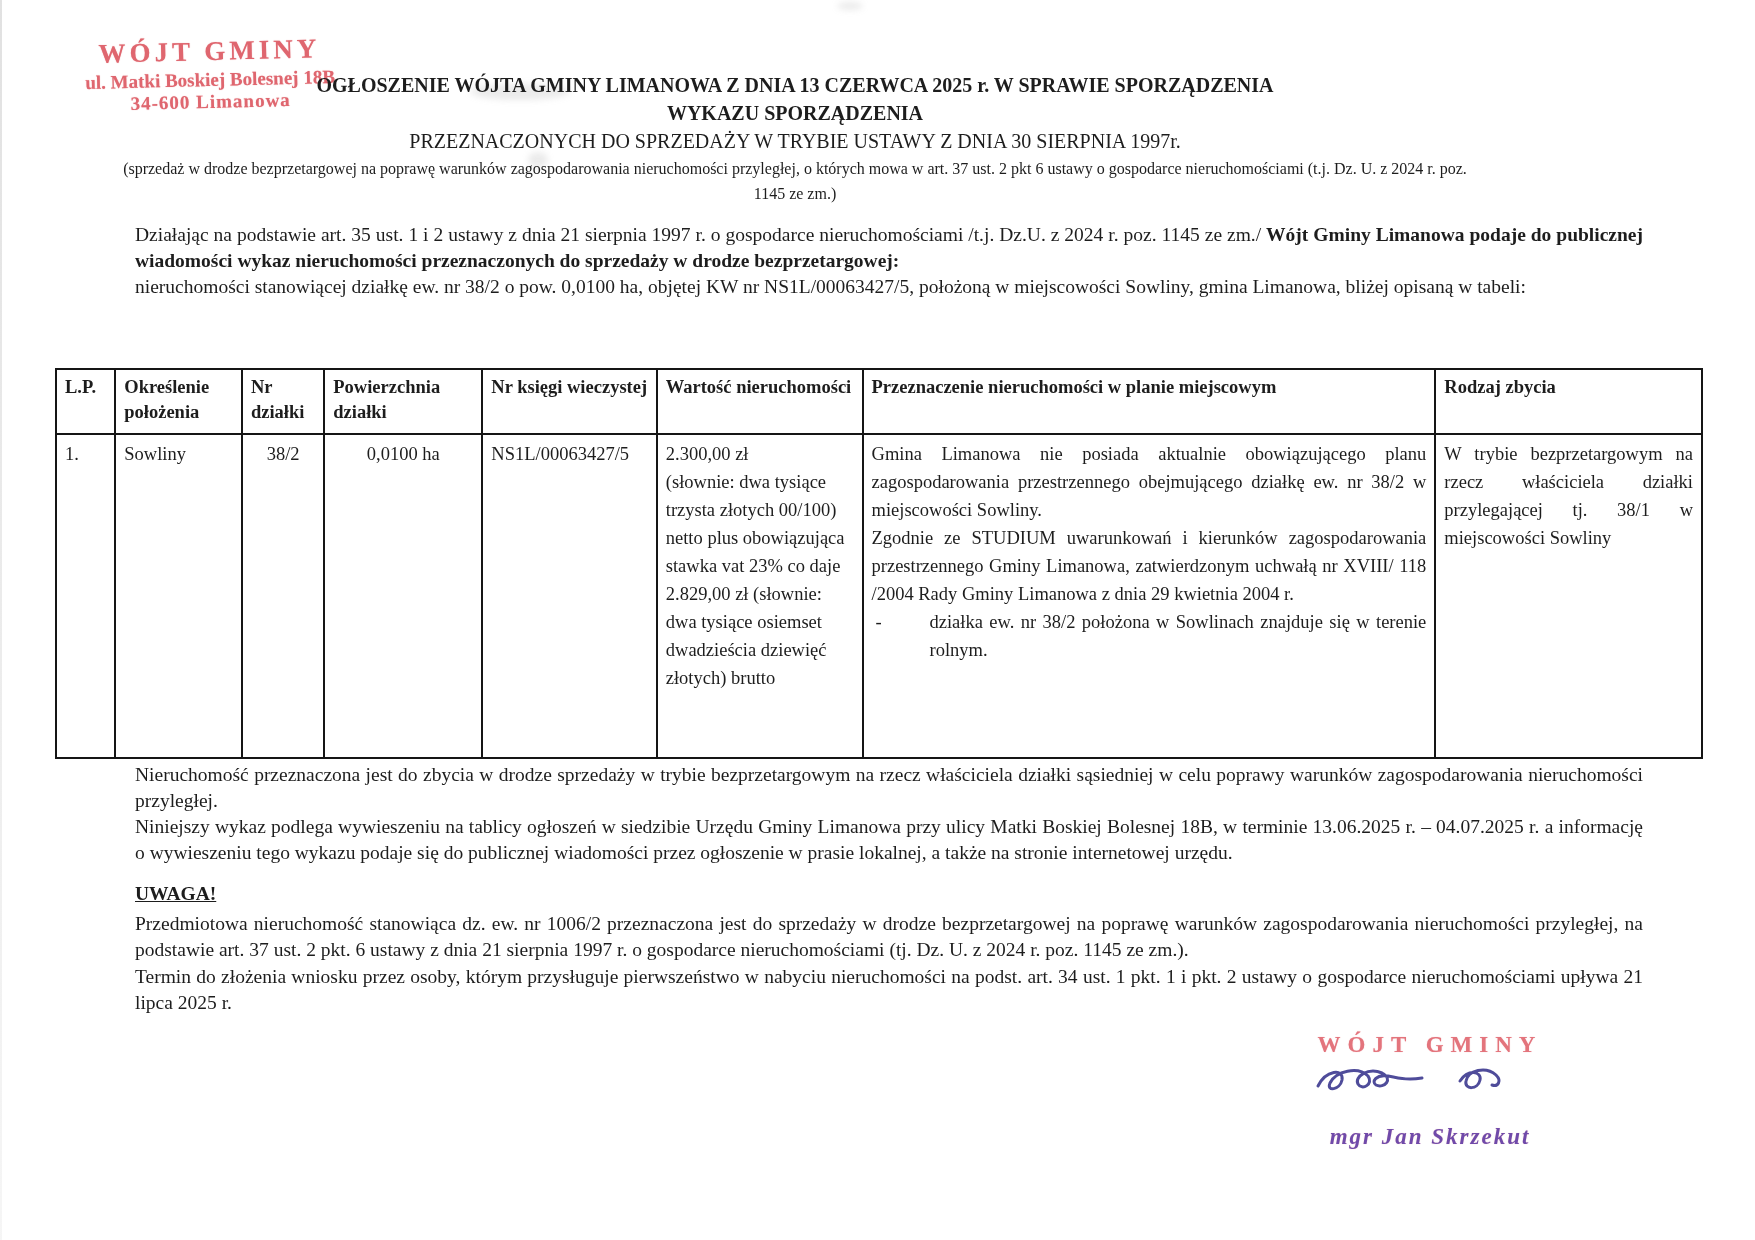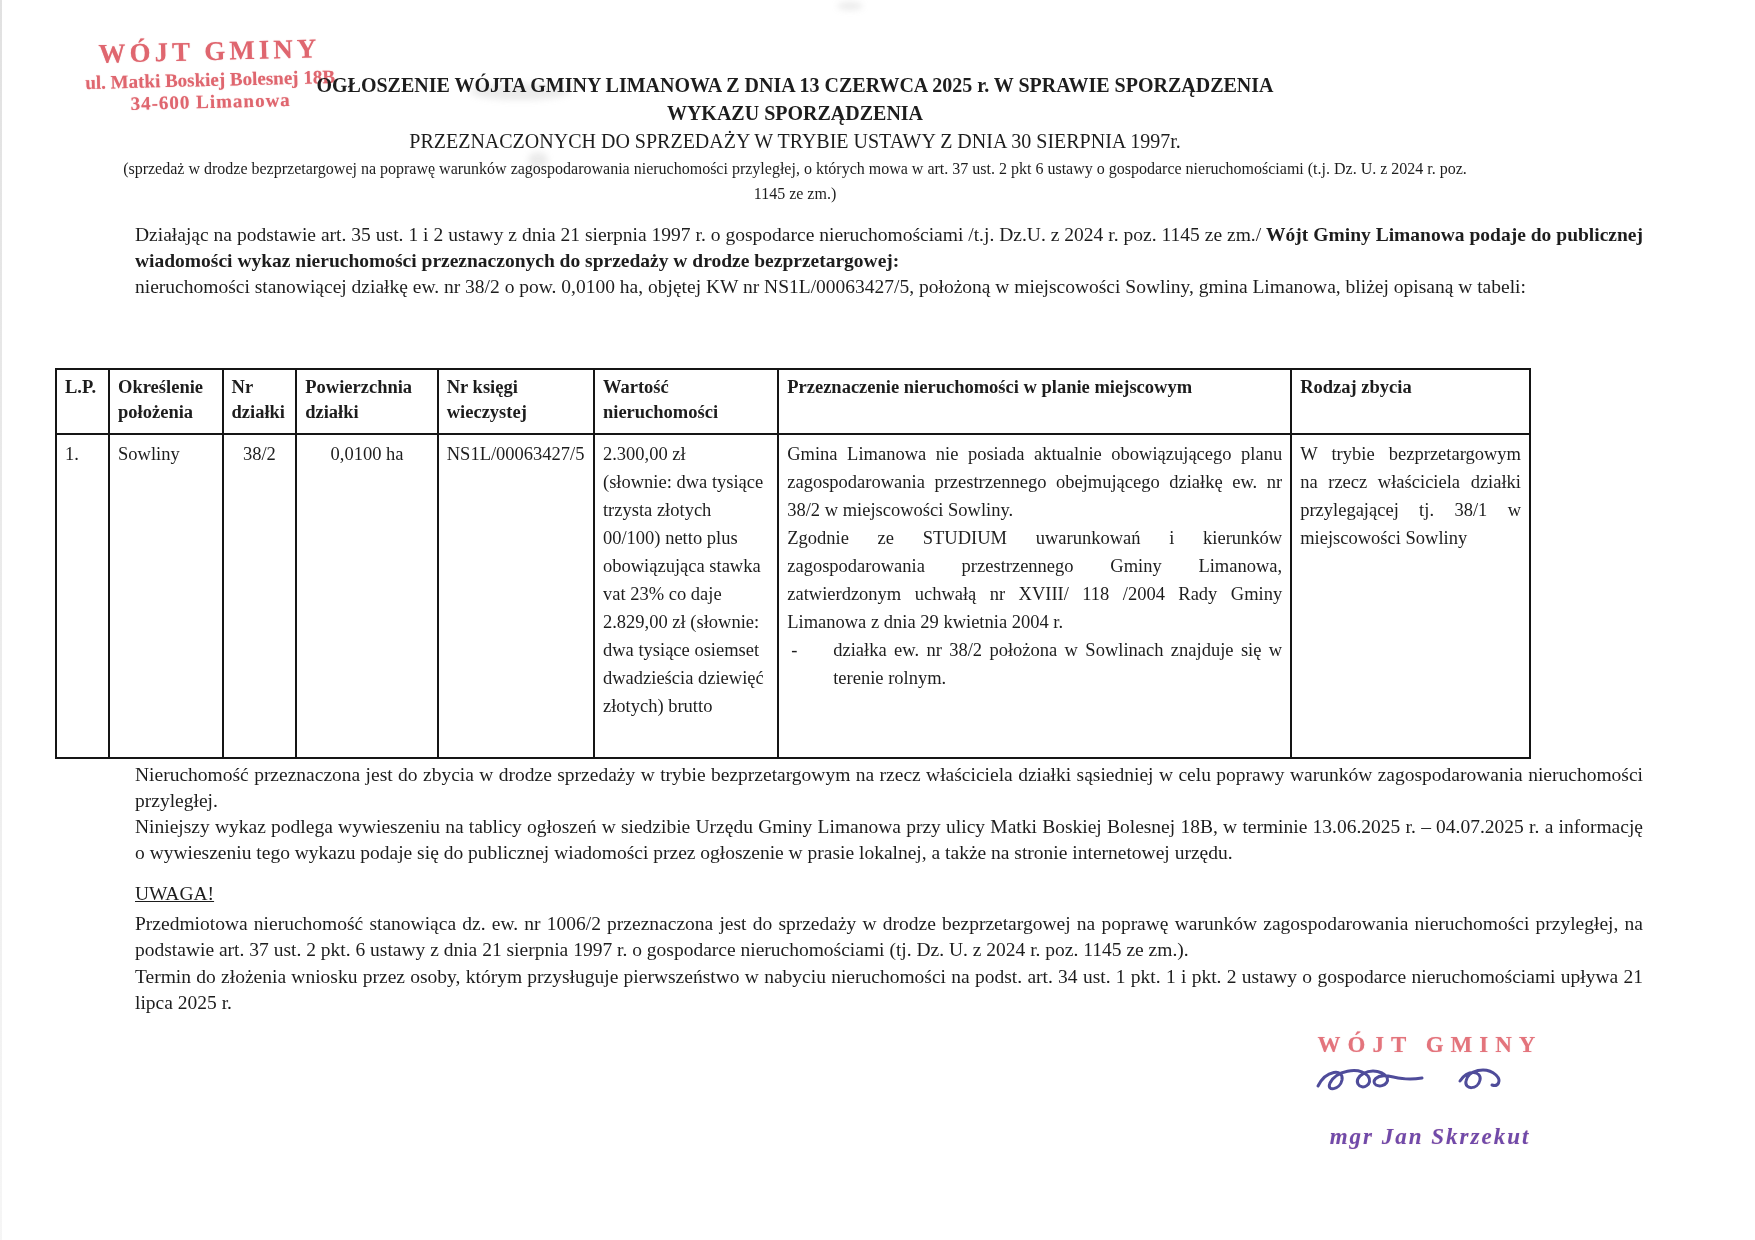--- a/index.html
+++ b/index.html
@@ -27,40 +27,40 @@
   .title-block .t2 { font-size:20px; font-weight:bold; margin-bottom:5px; }
   .title-block .t3 { font-size:20px; margin-bottom:3px; }
   .title-block .t4 { font-size:19px; margin-bottom:6px; }
   .title-block .t5 { font-size:16px; line-height:25px; }
 
   .intro { position:absolute; left:135px; top:222px; width:1508px;
     font-size:19.5px; line-height:26px; text-align:justify; }
   .intro b { font-weight:bold; }
 
   
-  .table-wrap { position:absolute; left:55px; top:368px; width:1476px; }
+  .table-wrap { position:absolute; left:55px; top:368px; width:1648px; }
   table { border-collapse:collapse; width:100%; table-layout:fixed; }
   th, td { border:2px solid #151515; vertical-align:top; font-size:18.5px; }
   th { font-weight:bold; text-align:left; padding:5px 8px 8px 8px; line-height:25px; height:42px; }
   td { padding:5px 8px; line-height:28px; }
   tr.body-row td { height:312px; }
   td.center { text-align:center; }
   td.justify, .cell-p { text-align:justify; }
   .cell-p { margin:0; }
   .bullet { display:flex; }
   .bullet .dash { width:42px; flex:0 0 42px; padding-left:4px; }
-  .bullet .btext { flex:1; text-align:justify; }
+  .bullet .btext { flex:1; text-align:justify;margin-left:12px; }
 
   .notes { position:absolute; left:135px; top:762px; width:1508px;
     font-size:19.5px; line-height:26px; text-align:justify; }
   .notes p { margin:0; }
 
   .uwaga { position:absolute; left:135px; top:881px; width:1508px;
     font-size:19.5px; line-height:26.5px; text-align:justify; }
-  .uwaga .head { font-weight:normal; text-decoration:underline; text-align:left; margin-bottom:3px; }
+  .uwaga .head { font-weight:bold; text-decoration:underline; text-align:left; margin-bottom:3px; }
   .uwaga p { margin:0; }
 
   
   .sig { position:absolute; left:1275px; top:1032px; width:310px; text-align:center; }
   .sig-title { color:#e0616b; font-size:23px; font-weight:bold; letter-spacing:7px;
     opacity:.88; text-shadow:0 0 1px rgba(224,97,107,.5); }
   .sig-script { margin-top:-4px; }
   .sig-name { color:#4c1d95; font-size:23px; font-weight:bold; font-style:italic;
     letter-spacing:2px; margin-top:14px; opacity:.8;
     text-shadow:0 0 1px rgba(224,97,107,.45); }

